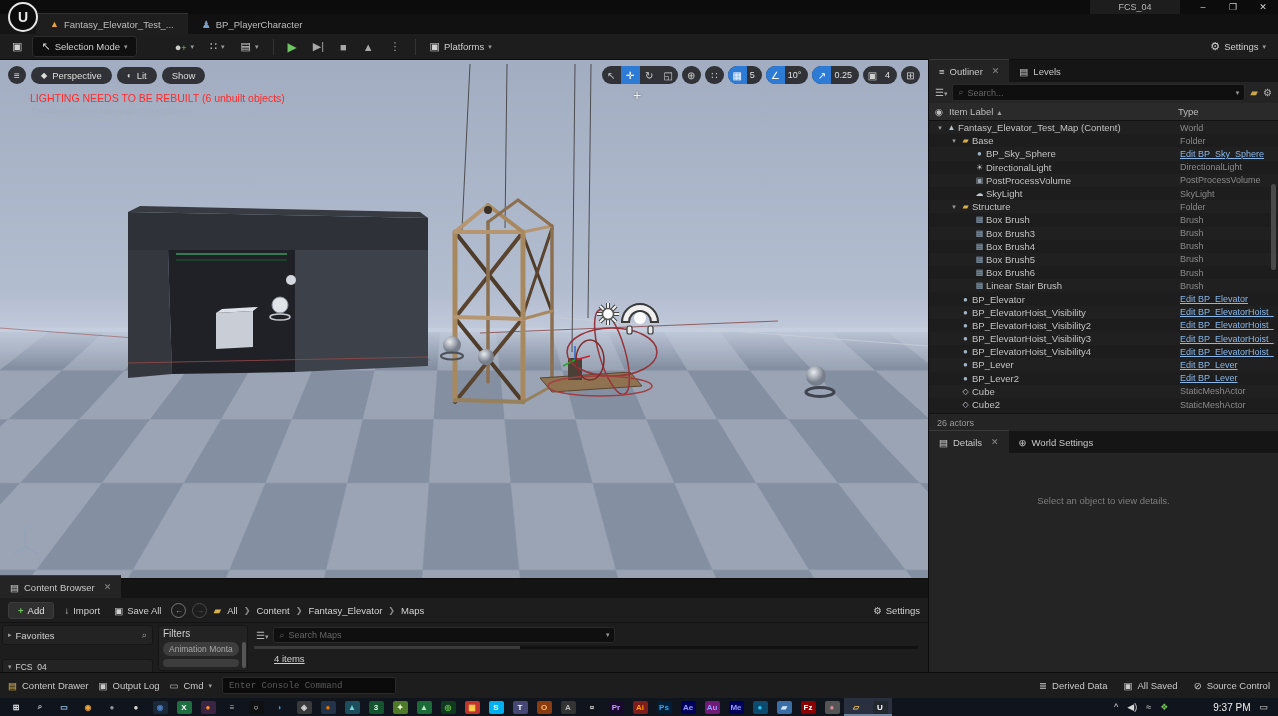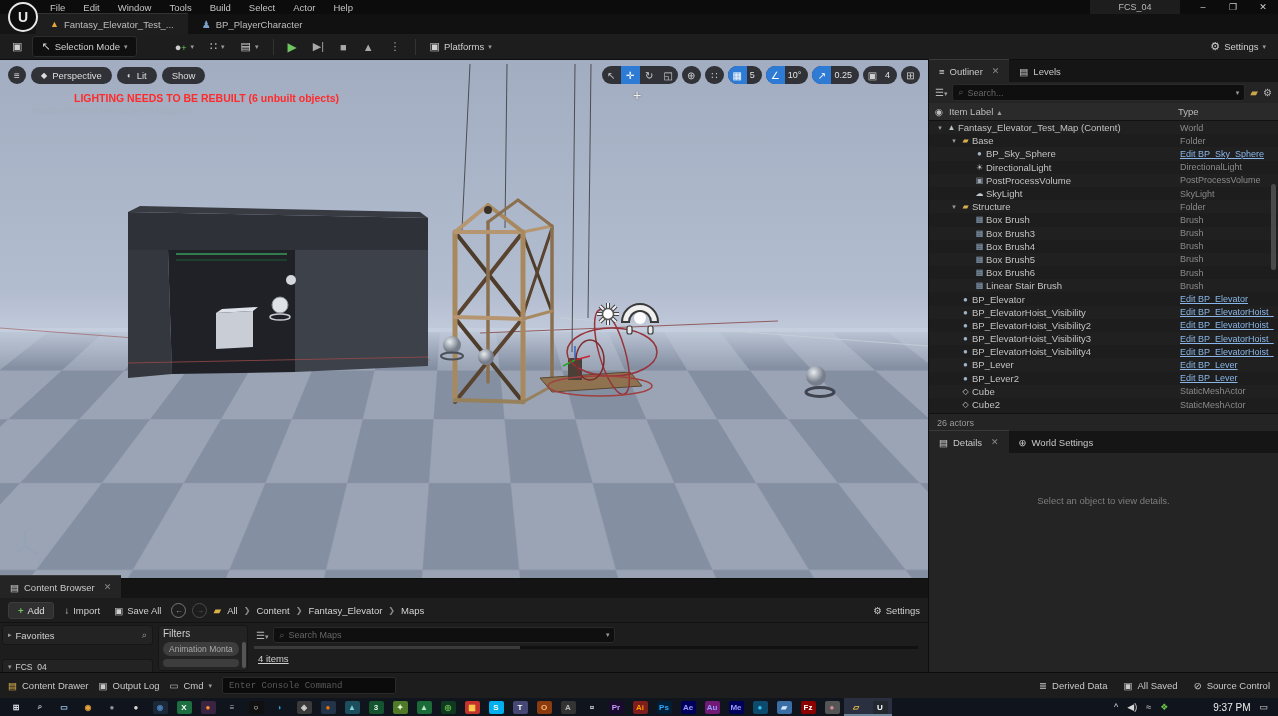--- a/index.html
+++ b/index.html
@@ -43,21 +43,21 @@
   #floor{position:absolute;left:-25%;width:150%;top:272px;height:340px;
     background:repeating-conic-gradient(#848fa2 0% 25%,#9aa4b5 25% 50%) 0 0/112px 112px;
     transform:perspective(420px) rotateX(52deg);transform-origin:50% 0;}
   #floor-fade{position:absolute;left:0;right:0;top:268px;height:40px;
     background:linear-gradient(rgba(197,207,223,.9),rgba(197,207,223,0));}
   #vp-toolbar{top:6px;left:8px;gap:5px;}
   .vpill{background:rgba(16,16,16,.78);border-radius:10px;padding:3px 10px;color:#dcdcdc;
          font-size:9.5px;display:flex;align-items:center;gap:5px;}
   .vround{background:rgba(16,16,16,.78);border-radius:50%;width:18px;height:18px;display:flex;align-items:center;justify-content:center;color:#dcdcdc;}
   #vp-warning{top:32px;left:30px;line-height:13px;}
-  #vp-warning .w1{color:#ff2a2a;font-weight:bold;font-size:10.5px;margin-left:44px;}
+  #vp-warning .w1{color:#ff2a2a;font-weight:normal;font-size:10.5px;}
   #vp-warning .w2{color:#e9e9e9;font-size:10px;}
   #vp-warning .w3{color:#9aa;opacity:.28;font-size:9px;}
   #vp-tools{top:6px;right:8px;gap:4px;}
   .vgroup{background:rgba(16,16,16,.78);border-radius:10px;display:flex;align-items:center;overflow:hidden;}
   .vtool{width:19px;height:18px;display:flex;align-items:center;justify-content:center;color:#cfcfcf;font-size:10px;}
   .vtool.on{background:#2e7bd6;color:#fff;}
   .vnum{padding:0 7px 0 3px;color:#e2e2e2;font-size:9px;}
   #crosshair{color:#f0f0f0;font-size:14px;top:27px;left:633px;text-shadow:0 0 2px #555;}
 
   
@@ -103,21 +103,21 @@
   #cb-left{width:155px;display:flex;flex-direction:column;gap:14px;padding:2px;box-sizing:border-box;}
   .cb-box{background:#232323;border:1px solid #161616;border-radius:3px;flex:1;padding:2px 5px;box-sizing:border-box;font-size:9.5px;color:#d0d0d0;}
   .cb-boxrow{display:flex;align-items:center;gap:4px;height:14px;}
   .cb-boxrow .right{margin-left:auto;display:flex;gap:6px;color:#9a9a9a;}
   #cb-filters{width:90px;background:#232323;border:1px solid #161616;border-radius:3px;margin:2px 2px 2px 3px;padding:2px 4px;box-sizing:border-box;position:relative;overflow:hidden;}
   .fchip{background:#3d3d3d;border-radius:8px;color:#a8a8a8;font-size:8.5px;padding:2px 6px;margin-top:3px;white-space:nowrap;overflow:hidden;width:64px;}
   #cb-main{flex:1;position:relative;}
   #cb-searchrow{display:flex;align-items:center;gap:5px;padding:4px 6px 0 6px;}
   #cb-search{width:330px;background:#0f0f0f;border:1px solid #2a2a2a;border-radius:3px;height:14px;display:flex;align-items:center;gap:4px;padding:0 5px;color:#666;font-size:9px;}
   #cb-search .ch{margin-left:auto;}
-  #cb-count{position:absolute;left:8px;top:30px;color:#cfcfcf;font-size:9.5px;text-decoration:underline;}
+  #cb-count{position:absolute;left:24px;top:30px;color:#cfcfcf;font-size:9.5px;text-decoration:underline;}
   #cb-hscroll{position:absolute;left:4px;top:23px;right:10px;height:3px;background:#111;}
   #cb-hscroll div{width:40%;height:100%;background:#3a3a3a;}
 
   
   #statusbar{top:672px;left:0;right:0;height:26px;background:#1d1d1d;border-top:1px solid #0b0b0b;display:flex;align-items:center;padding:0 8px;gap:10px;box-sizing:border-box;}
   .sb-item{display:flex;align-items:center;gap:5px;color:#c8c8c8;font-size:9.5px;}
   #console-input{width:160px;background:#0b0b0b;border:1px solid #2a2a2a;border-radius:2px;height:15px;display:flex;align-items:center;padding:0 6px;color:#5a5a5a;font-family:"Liberation Mono",monospace;font-size:9px;}
   #sb-right{margin-left:auto;display:flex;gap:16px;}
 
   
@@ -130,30 +130,20 @@
 
   svg text{font-family:"Liberation Sans",sans-serif;}
 </style>
 </head>
 <body>
 
 <div id="app">
 
   <div class="abs" id="titlebar"></div>
   <div class="abs" id="ue-logo">U</div>
-  <div class="abs flex" id="menus">
-      <div class="menu">File</div>
-      <div class="menu">Edit</div>
-      <div class="menu">Window</div>
-      <div class="menu">Tools</div>
-      <div class="menu">Build</div>
-      <div class="menu">Select</div>
-      <div class="menu">Actor</div>
-      <div class="menu">Help</div>
-    </div>
   <div class="abs" id="wintitle">FCS_04</div>
   <div class="abs flex" id="wincontrols">
     <span>–</span>
     <span>❐</span>
     <span>✕</span>
   </div>
 
   <div class="abs" id="tabbar">
     <div class="atab active">
       <span class="warn-ico">▲</span>

